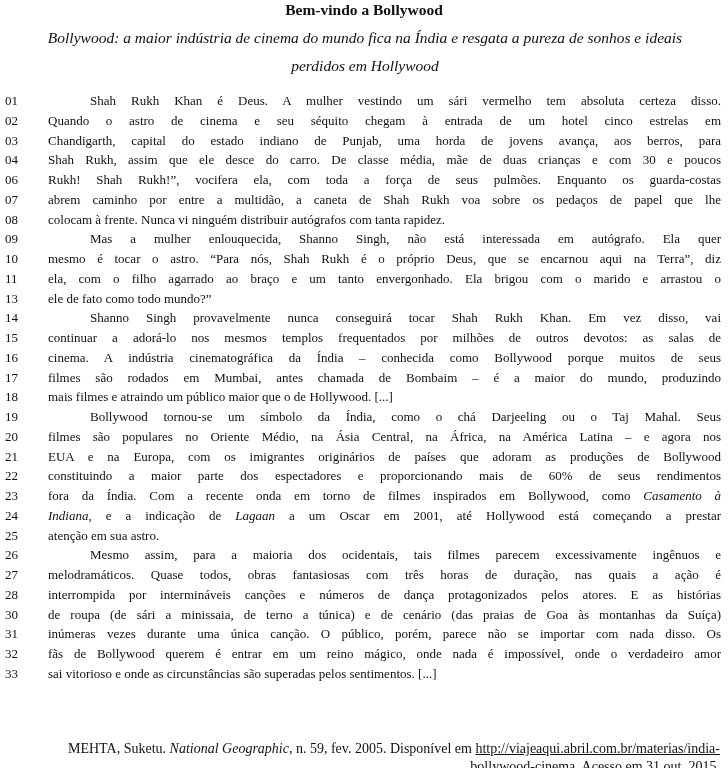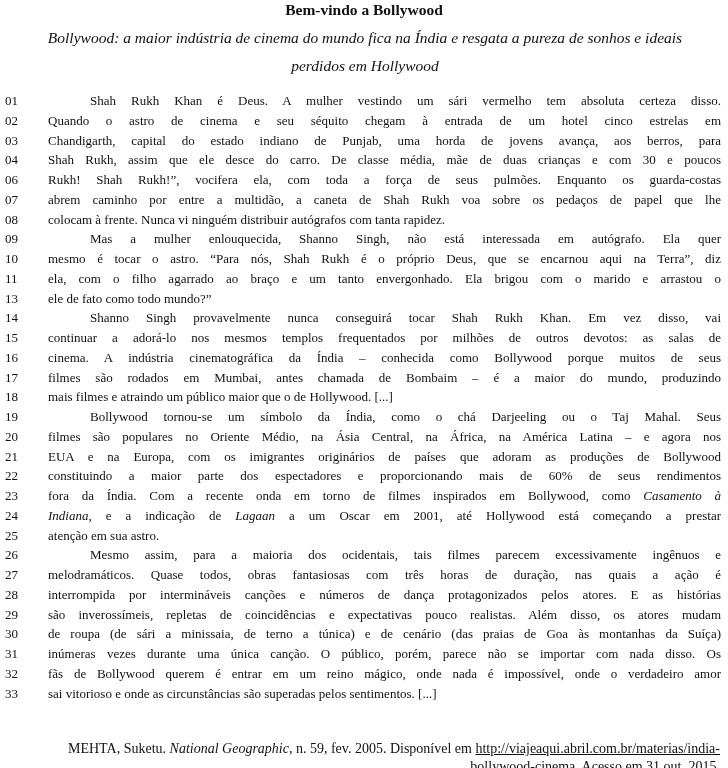--- a/index.html
+++ b/index.html
@@ -120,24 +120,20 @@
     </div>
     <div class="line">
       <span class="num">27</span>
       <span class="txt"><span>melodramáticos. Quase todos, obras fantasiosas com três horas de duração, nas quais a ação é</span></span>
     </div>
     <div class="line">
       <span class="num">28</span>
       <span class="txt"><span>interrompida por intermináveis canções e números de dança protagonizados pelos atores. E as histórias</span></span>
     </div>
     <div class="line">
-      <span class="num">29</span>
-      <span class="txt"><span>são inverossímeis, repletas de coincidências e expectativas pouco realistas. Além disso, os atores mudam</span></span>
-    </div>
-    <div class="line">
       <span class="num">30</span>
       <span class="txt"><span>de roupa (de sári a minissaia, de terno a túnica) e de cenário (das praias de Goa às montanhas da Suíça)</span></span>
     </div>
     <div class="line">
       <span class="num">31</span>
       <span class="txt"><span>inúmeras vezes durante uma única canção. O público, porém, parece não se importar com nada disso. Os</span></span>
     </div>
     <div class="line">
       <span class="num">32</span>
       <span class="txt"><span>fãs de Bollywood querem é entrar em um reino mágico, onde nada é impossível, onde o verdadeiro amor</span></span>

